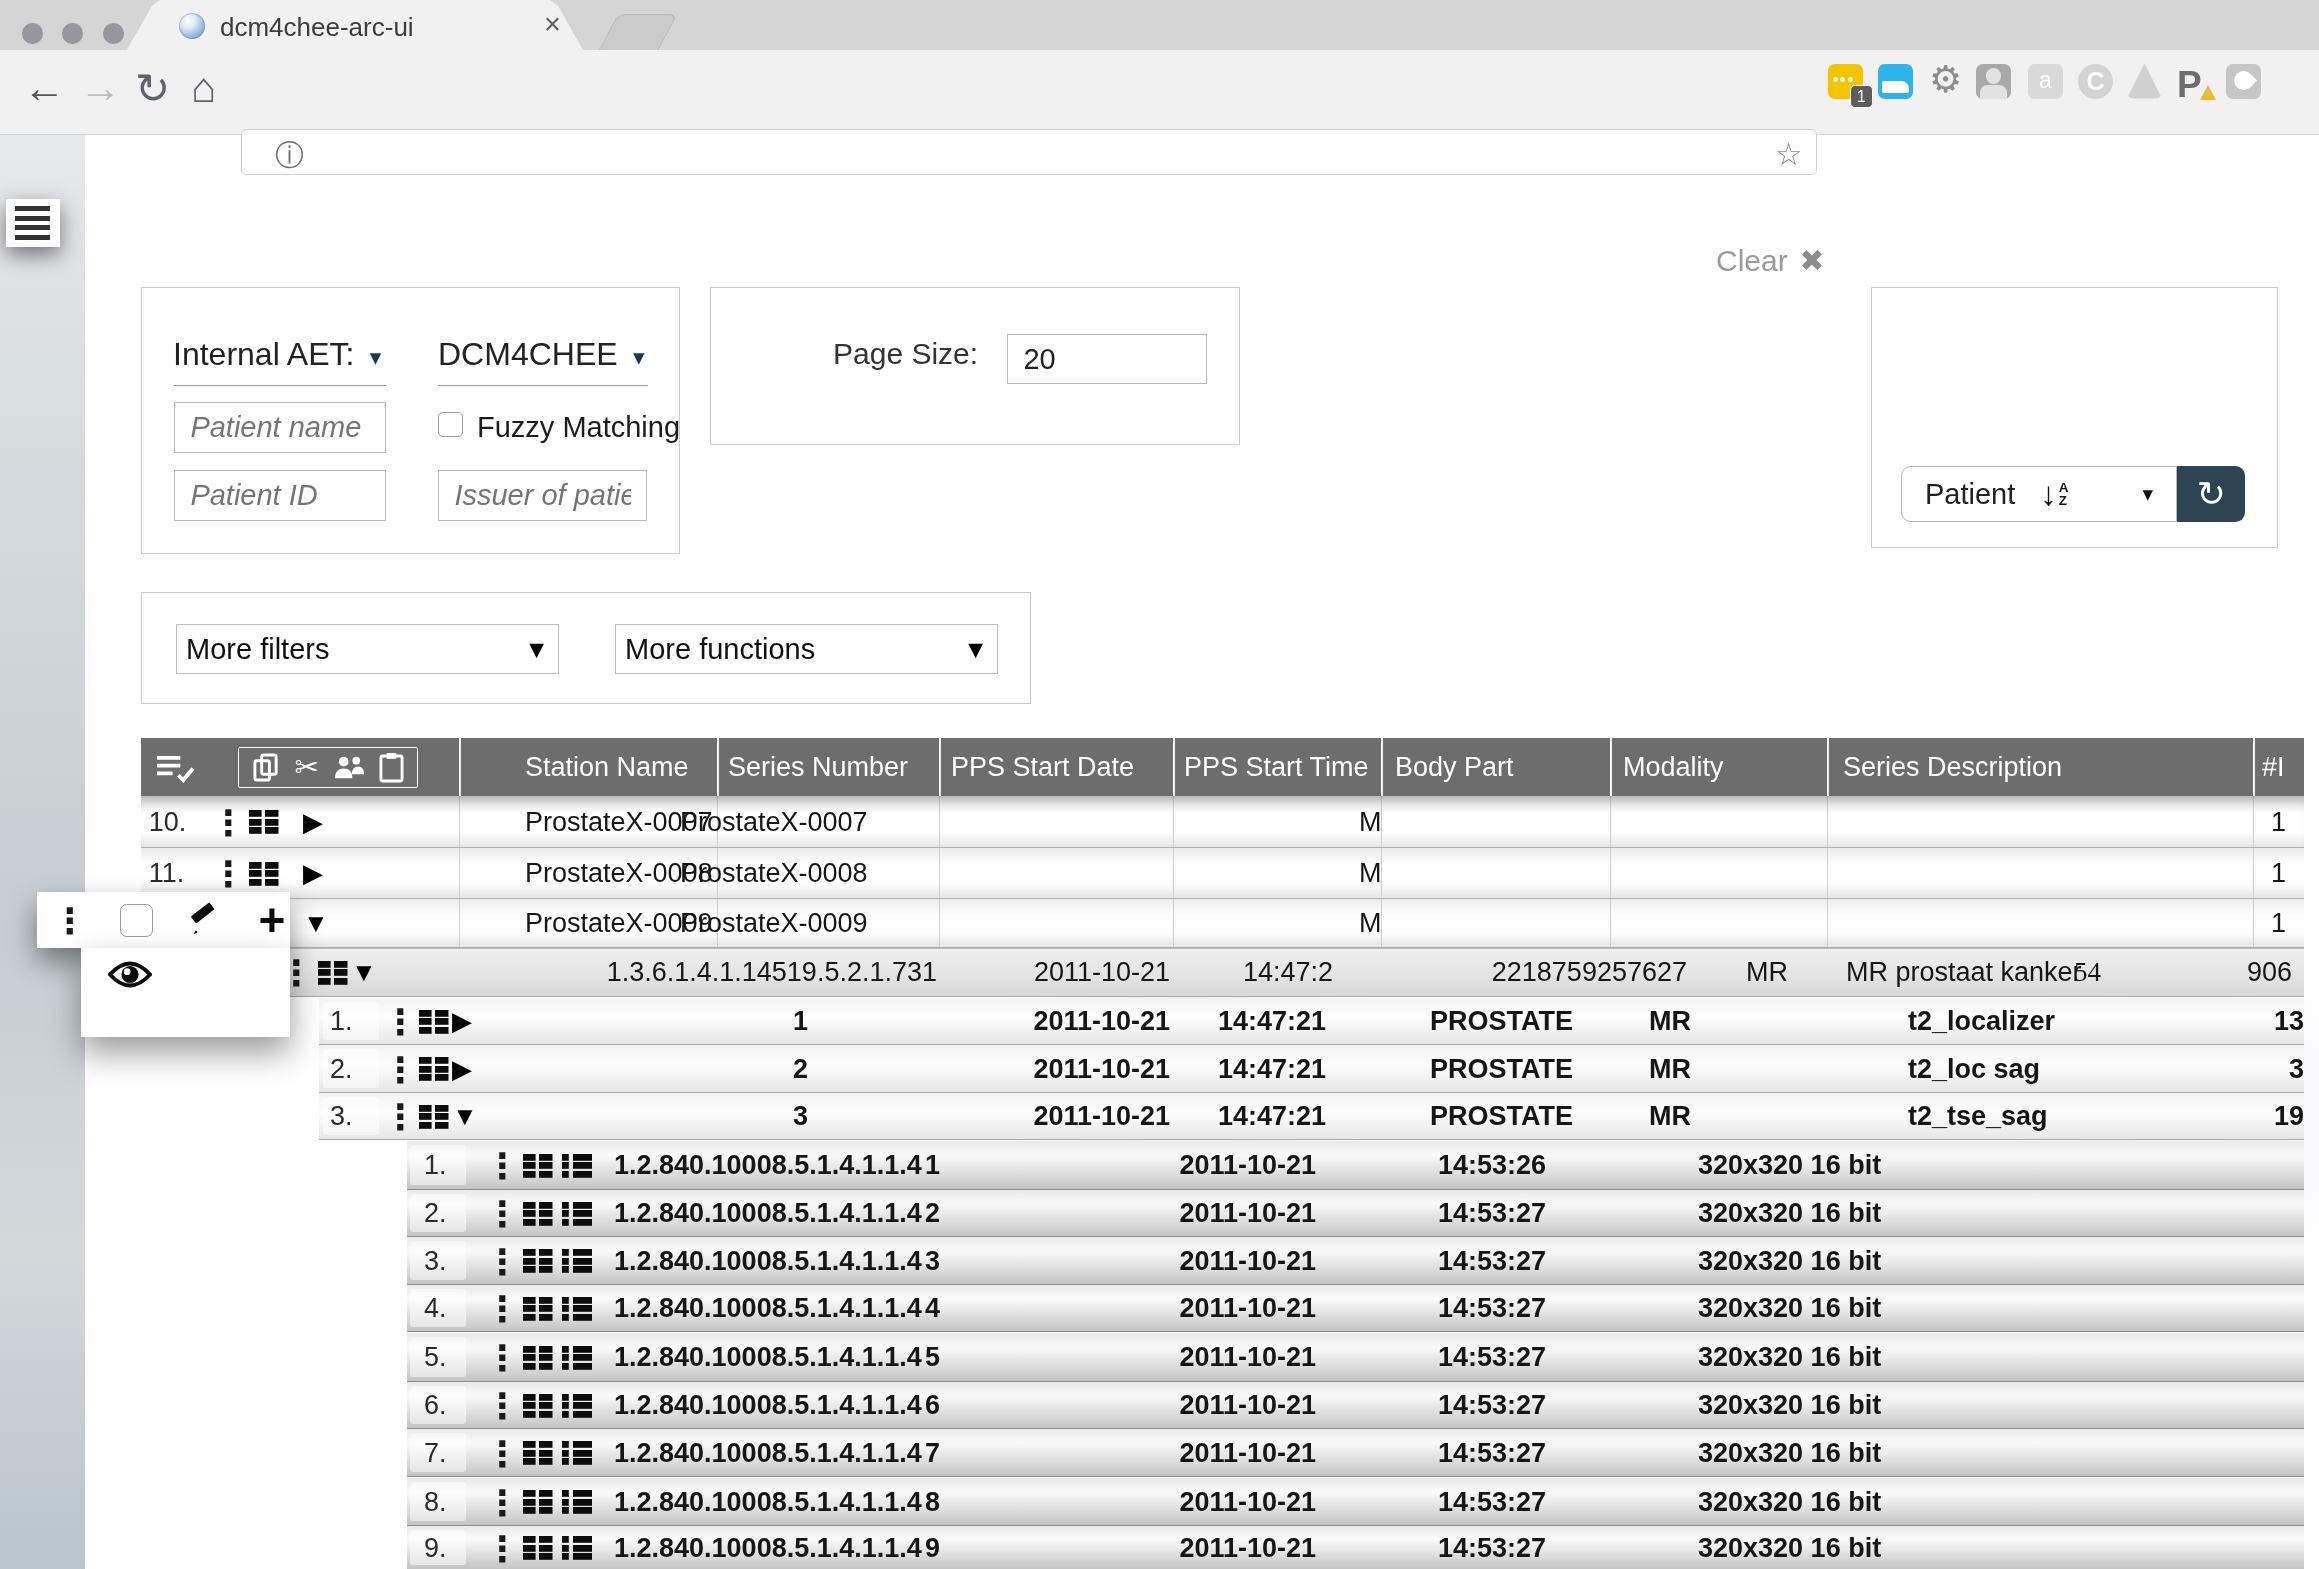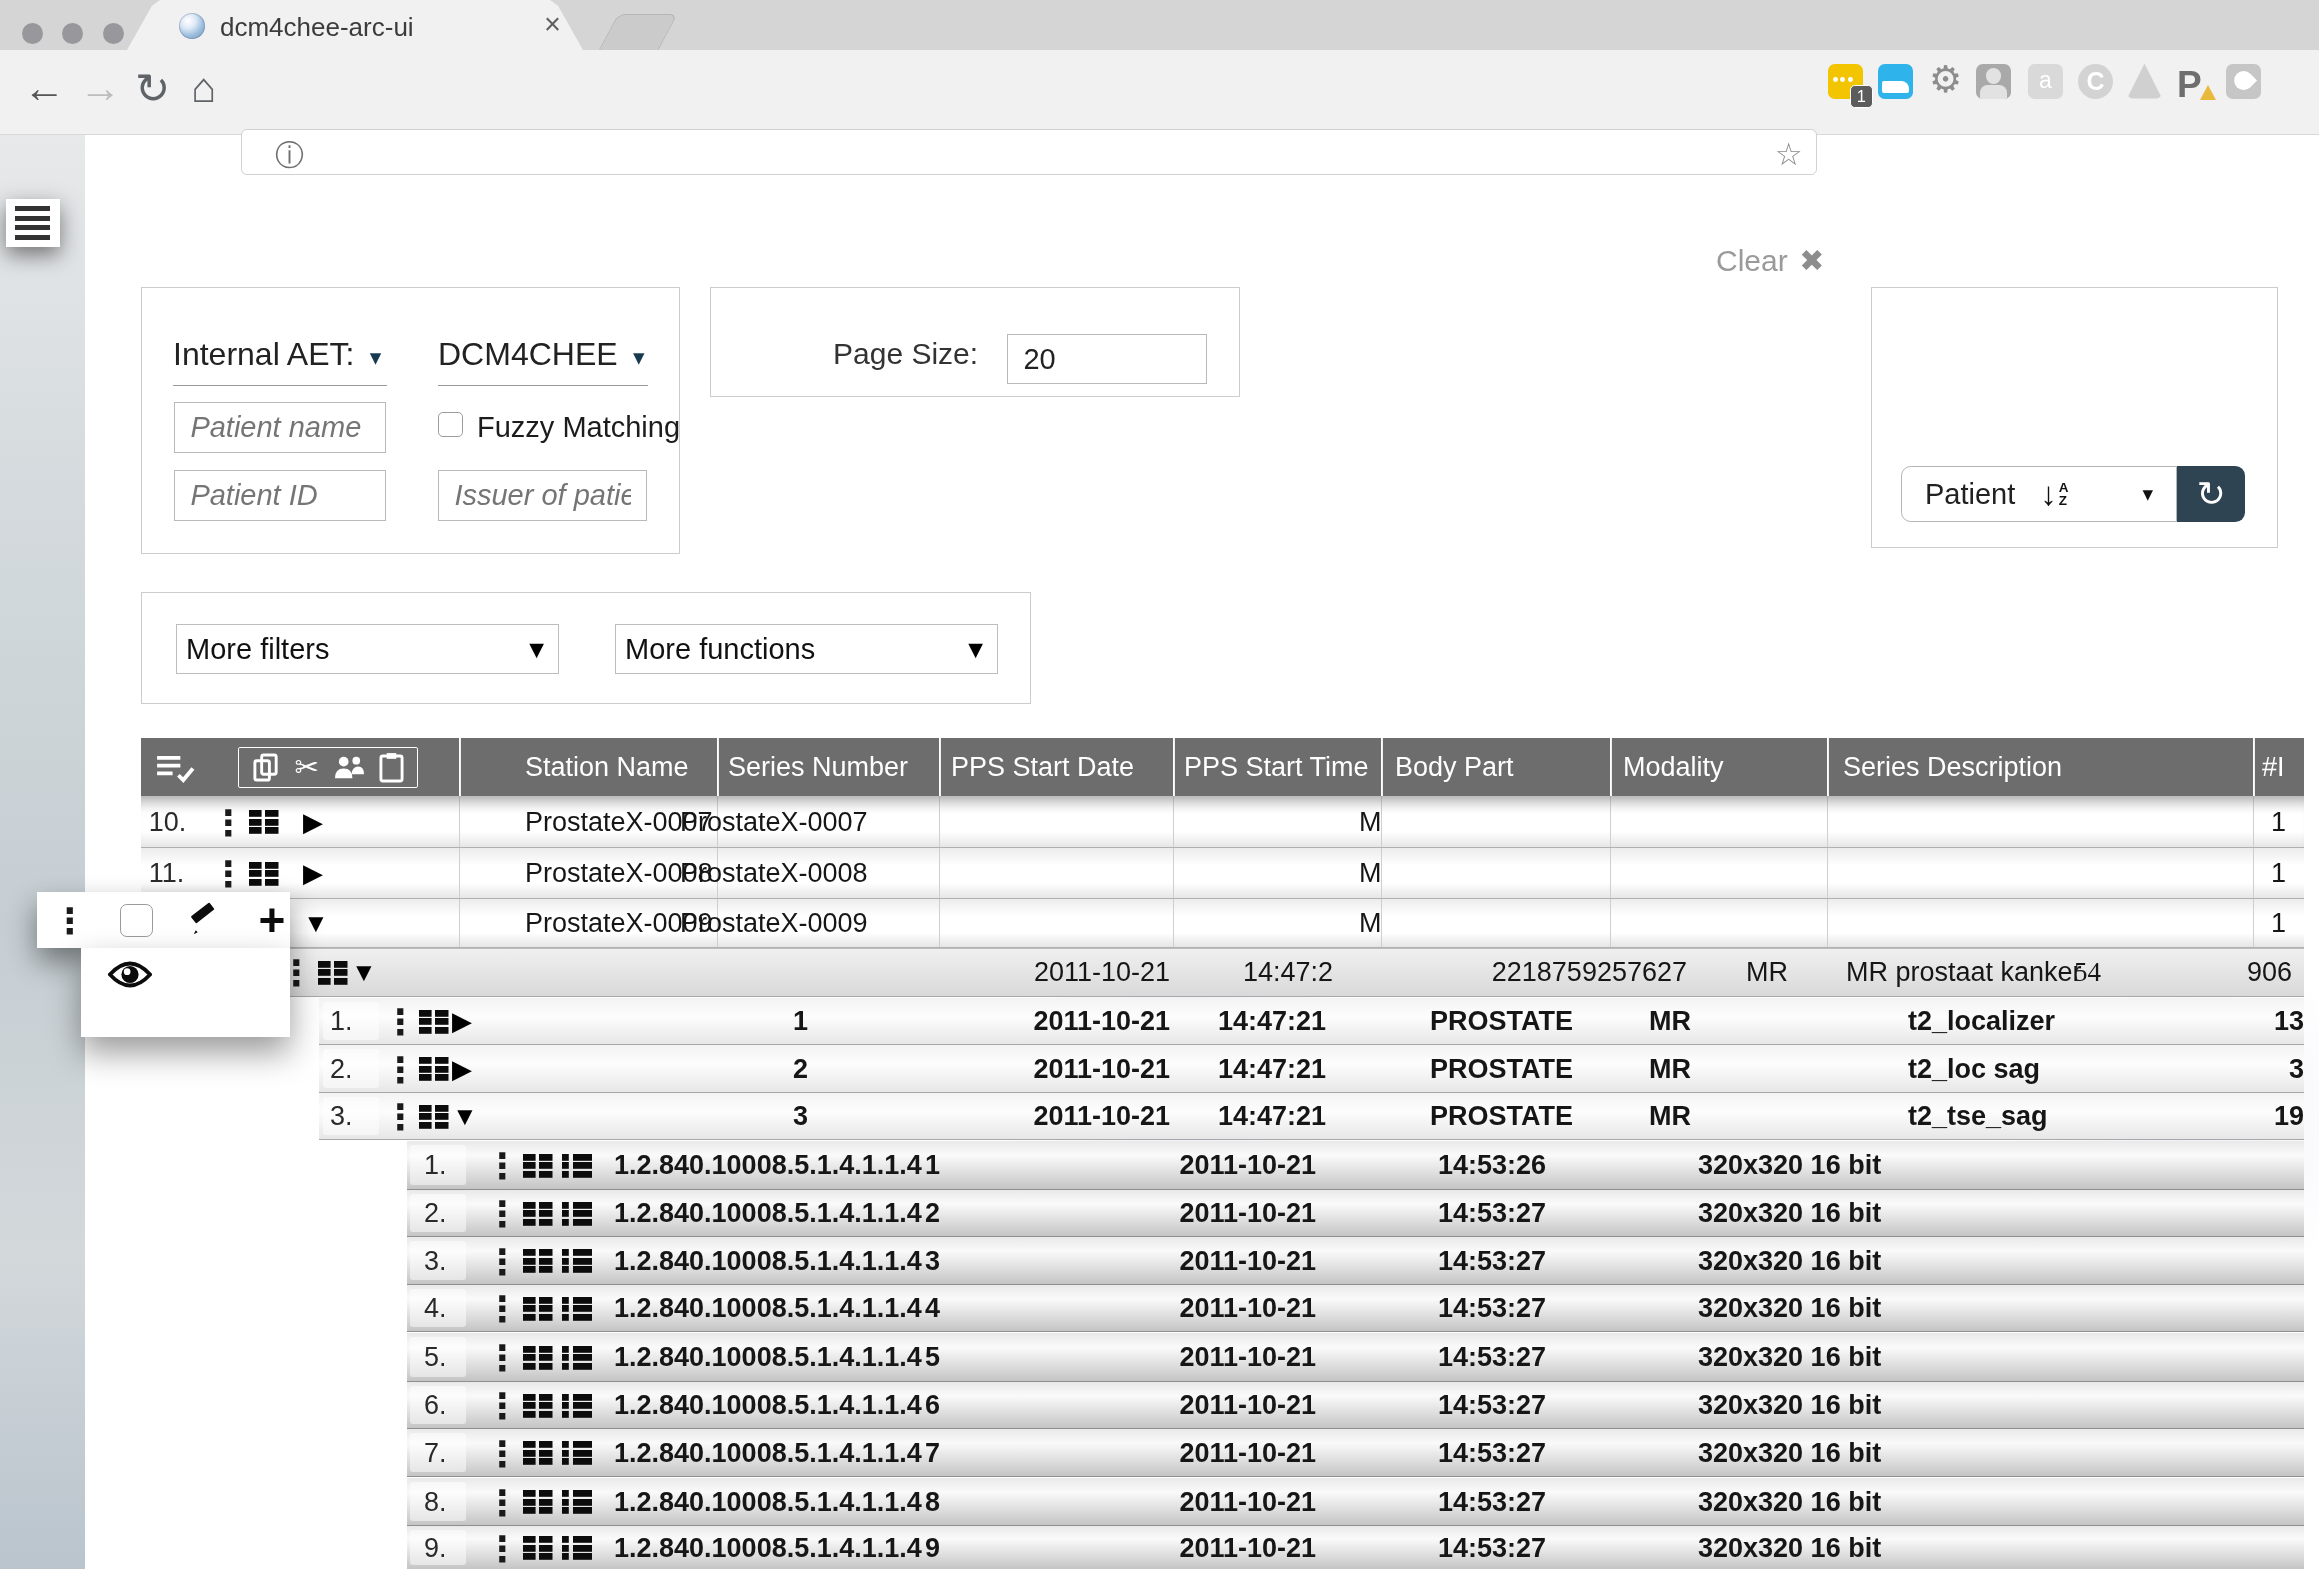--- a/index.html
+++ b/index.html
@@ -212,21 +212,21 @@
     <span class="cb" style="left:296px;top:124px;"></span>
     <span class="cblab" style="left:335px;top:123px;">Fuzzy Matching</span>
     <div class="tinw" style="left:32px;top:182px;width:212px;height:51px;">
       <input class="tin" placeholder="Patient ID" style="">
     </div>
     <div class="tinw" style="left:296px;top:182px;width:209px;height:51px;">
       <input class="tin" placeholder="Issuer of patient" style="">
     </div>
   </div>
 
-  <div class="panel" style="left:710px;top:287px;width:530px;height:110px;">
+  <div class="panel" style="left:710px;top:287px;width:530px;height:158px;">
     <span style="position:absolute;left:122px;top:49px;font-size:30px;color:#333;">Page Size:</span>
     <div class="tinw" style="left:296px;top:46px;width:200px;height:50px;">
       <input class="tin" style="font-style: normal; color: rgb(34, 34, 34);" value="20">
     </div>
   </div>
 
   <div class="panel" style="left:1871px;top:287px;width:407px;height:261px;"></div>
   <div class="sortpill">
     <span class="lbl">Patient</span>
     <span class="sortaz">
@@ -330,20 +330,21 @@
       <span class="c r" style="left:2066px;width:79px;">1</span>
     </div>
 
     <div class="row" style="top:210px;height:49px;">
       <div class="rbg bg-study" style="left:126px;"></div>
       <span class="c kebab" style="left:138px;">⋮</span>
       <span class="c" style="left:177px;">
           <i class="ic-thlist"></i>
         </span>
       <span class="c arr" style="left:210px;">▼</span>
+      <span class="c r" style="left:483px;width:313px;">1.3.6.1.4.1.14519.5.2.1.731</span>
       <span class="c r" style="left:894px;width:135px;">2011-10-21</span>
       <span class="c" style="left:1102px;">14:47:2</span>
       <span class="c r" style="left:1371px;width:175px;">2218759257627</span>
       <span class="c" style="left:1605px;">MR</span>
       <span class="c" style="left:1705px;">MR prostaat kanker</span>
       <span class="c r" style="left:1902px;width:58px;font-family:Liberation Serif, serif;">54</span>
       <span class="c r" style="left:2080px;width:71px;">906</span>
     </div>
 
     <div class="row" style="top:260px;height:47px;">

